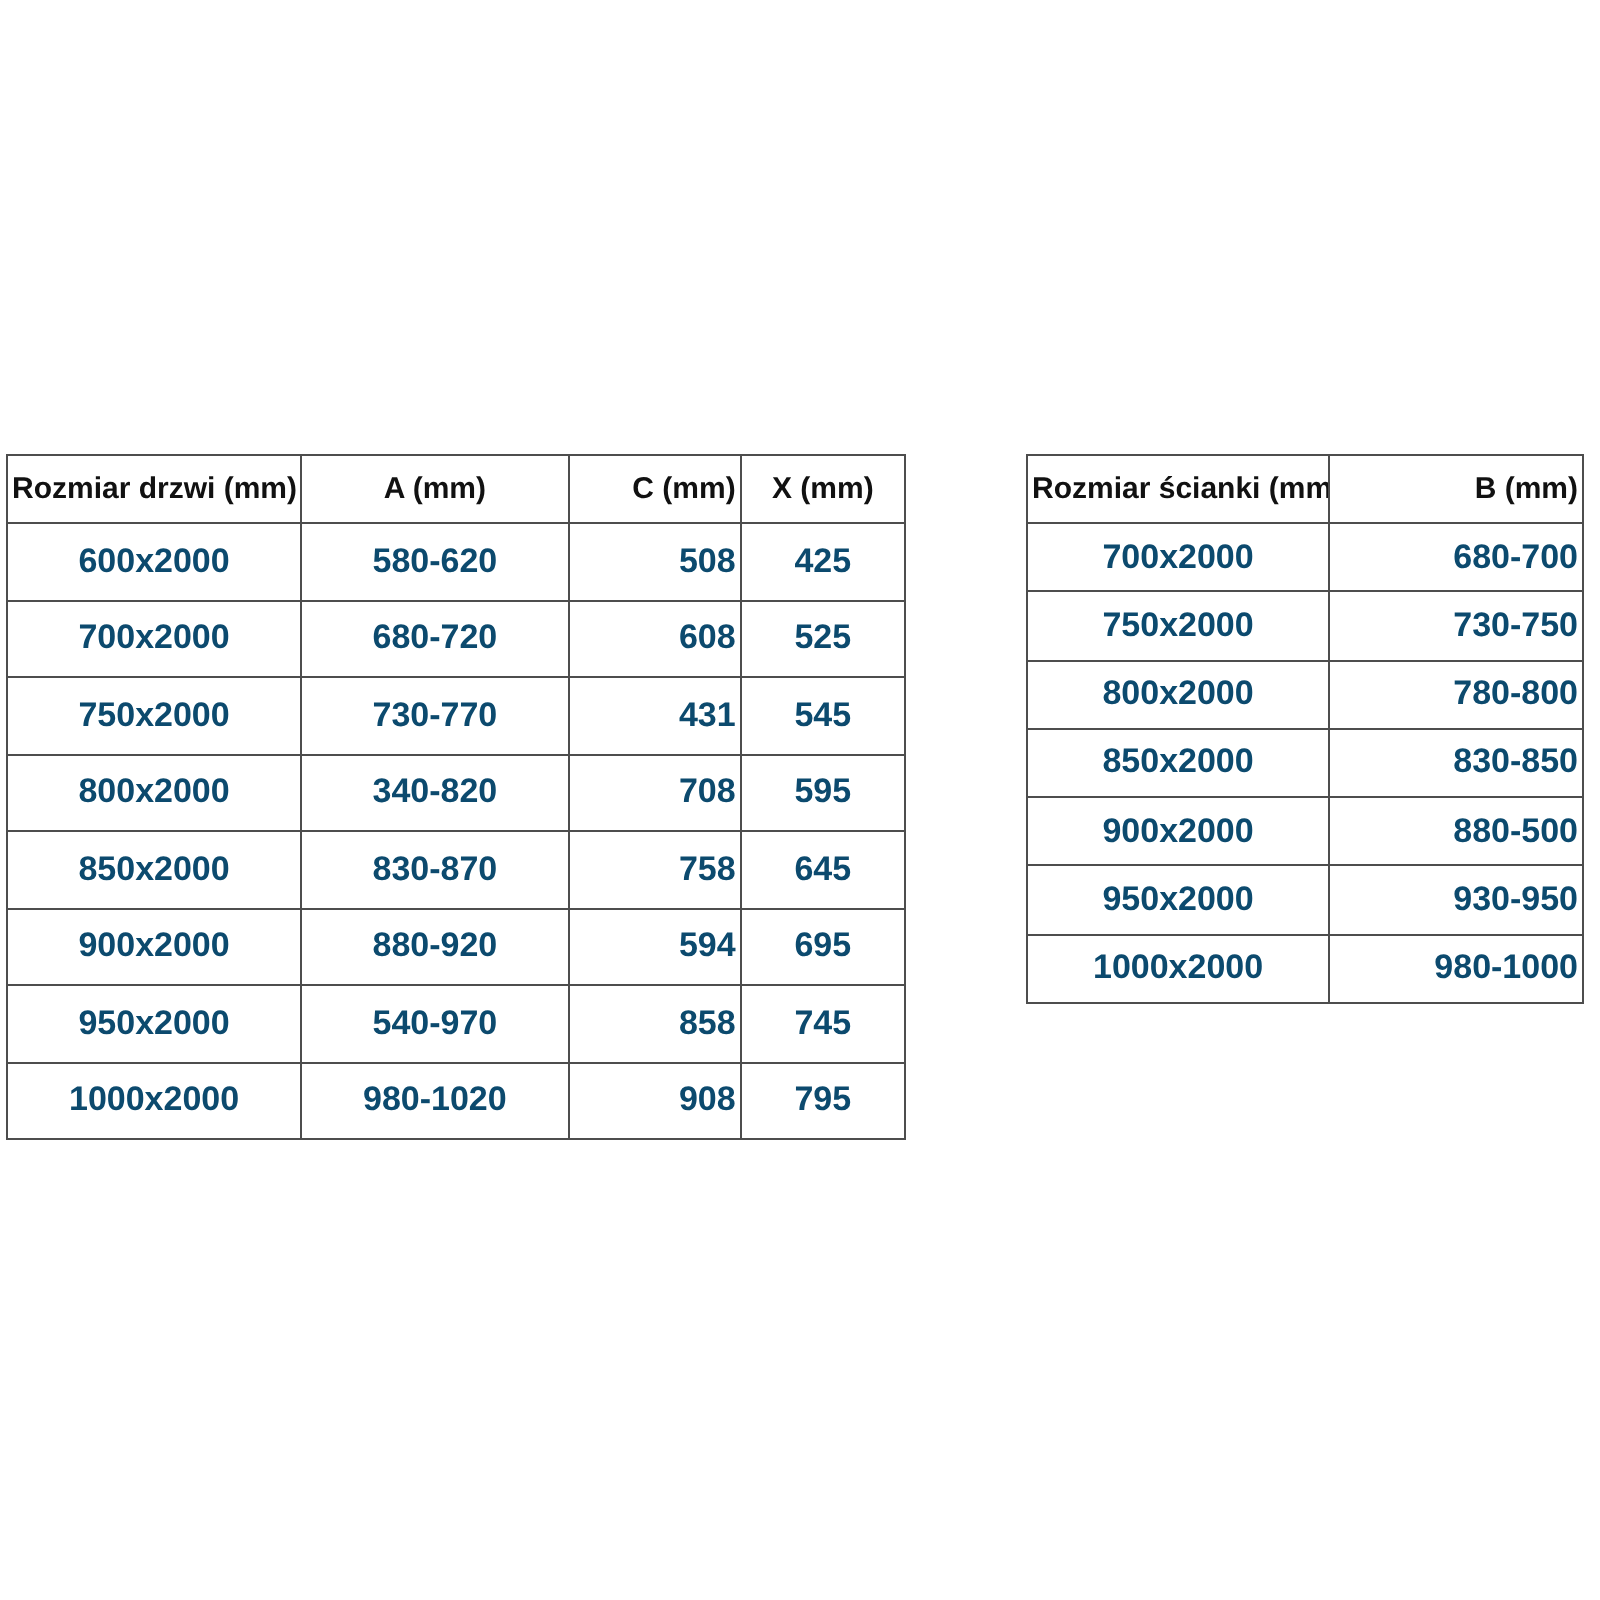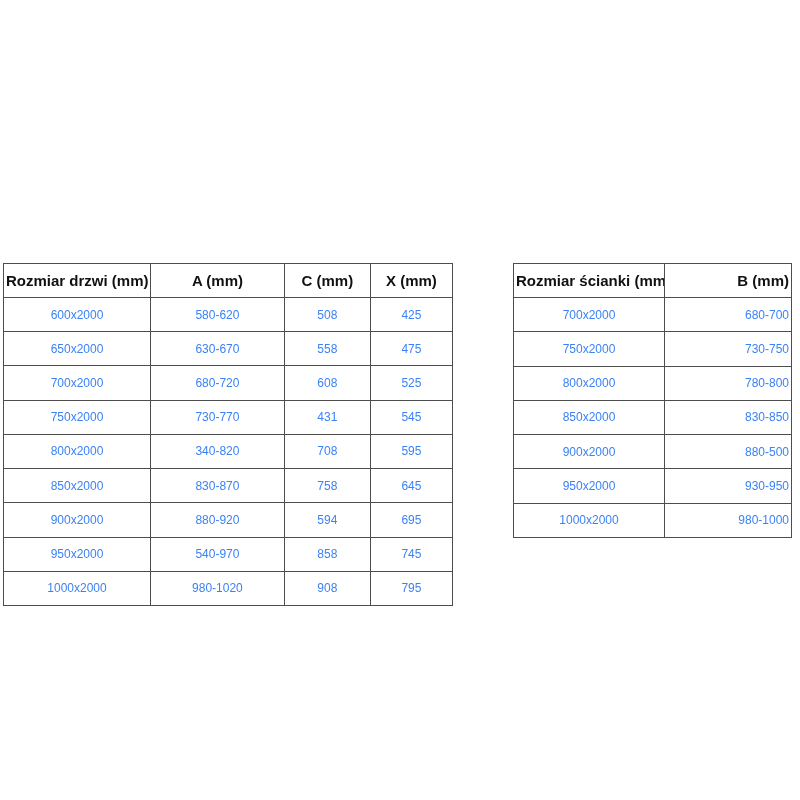--- a/index.html
+++ b/index.html
@@ -13,21 +13,20 @@
     font-family: "Liberation Sans", sans-serif;
     color: #1a1a1a;
     position: relative;
     overflow: hidden;
   }
   .canvas {
     position: relative;
     width: 800px;
     height: 740px;
     background: #ffffff;
-    margin-top: 36px;
   }
   table.spec-table {
     position: absolute;
     border-collapse: collapse;
     table-layout: fixed;
     background: #ffffff;
   }
   table.spec-table th,
   table.spec-table td {
     border: 1px solid #4d4d4d;
@@ -37,33 +36,33 @@
     overflow: hidden;
     white-space: nowrap;
   }
   table.spec-table th {
     font-weight: bold;
     font-size: 15px;
     height: 33px;
     color: #111111;
   }
   table.spec-table td {
-    font-size: 12px;
-    font-weight: normal;
-    color: #3b82f6;
+    font-size: 17px;
+    font-weight: bold;
+    color: #0c4a6e;
   }
   #doors-table {
     left: 3px;
     top: 227px;
     width: 450px;
     height: 343px;
   }
   #doors-table th:nth-child(1), #doors-table td:nth-child(1) { width: 33.1%; }
   #doors-table th:nth-child(2), #doors-table td:nth-child(2) { width: 30.0%; }
-  #doors-table th:nth-child(3), #doors-table td:nth-child(3) { width: 18.9%; }
+  #doors-table th:nth-child(3), #doors-table td:nth-child(3) { width: 18.9%; text-align: right; }
   #doors-table th:nth-child(4), #doors-table td:nth-child(4) { width: 18.0%; }
 
   #walls-table {
     left: 513px;
     top: 227px;
     width: 279px;
     height: 275px;
   }
   #walls-table th:nth-child(1), #walls-table td:nth-child(1) { width: 54.5%; }
   #walls-table th:nth-child(2), #walls-table td:nth-child(2) { width: 45.5%; text-align: right; }
@@ -80,26 +79,20 @@
           <th>C (mm)</th>
           <th>X (mm)</th>
         </tr>
       </thead>
       <tbody>
         <tr>
           <td>600x2000</td>
           <td>580-620</td>
           <td>508</td>
           <td>425</td>
-        </tr>
-        <tr>
-          <td>650x2000</td>
-          <td>630-670</td>
-          <td>558</td>
-          <td>475</td>
         </tr>
         <tr>
           <td>700x2000</td>
           <td>680-720</td>
           <td>608</td>
           <td>525</td>
         </tr>
         <tr>
           <td>750x2000</td>
           <td>730-770</td>

